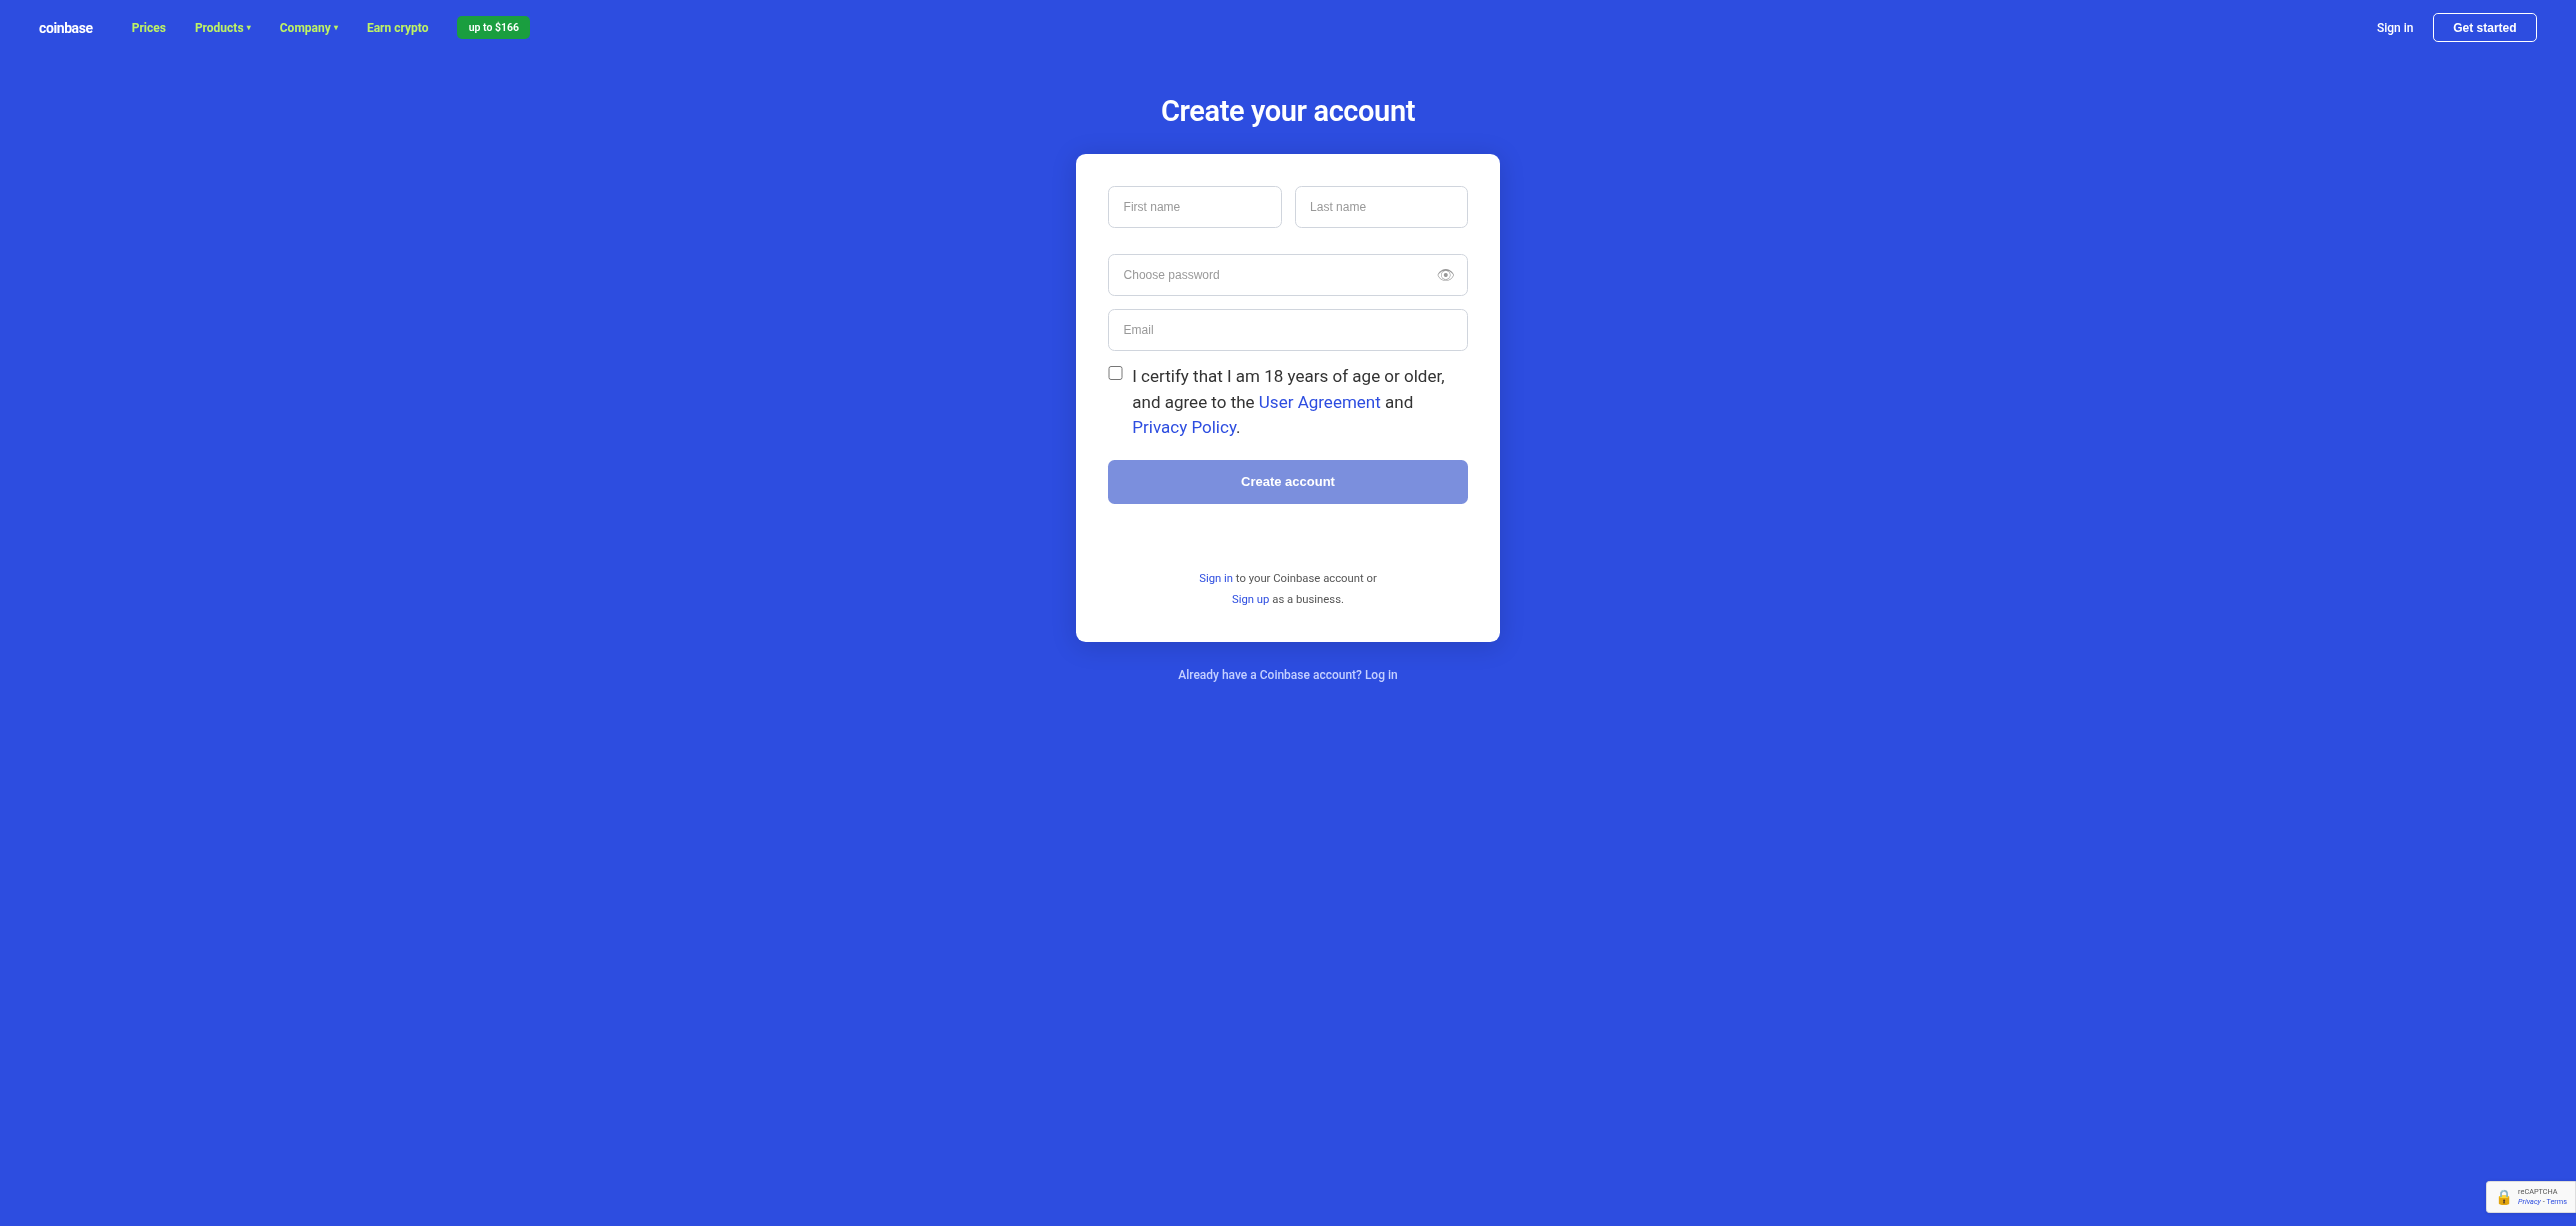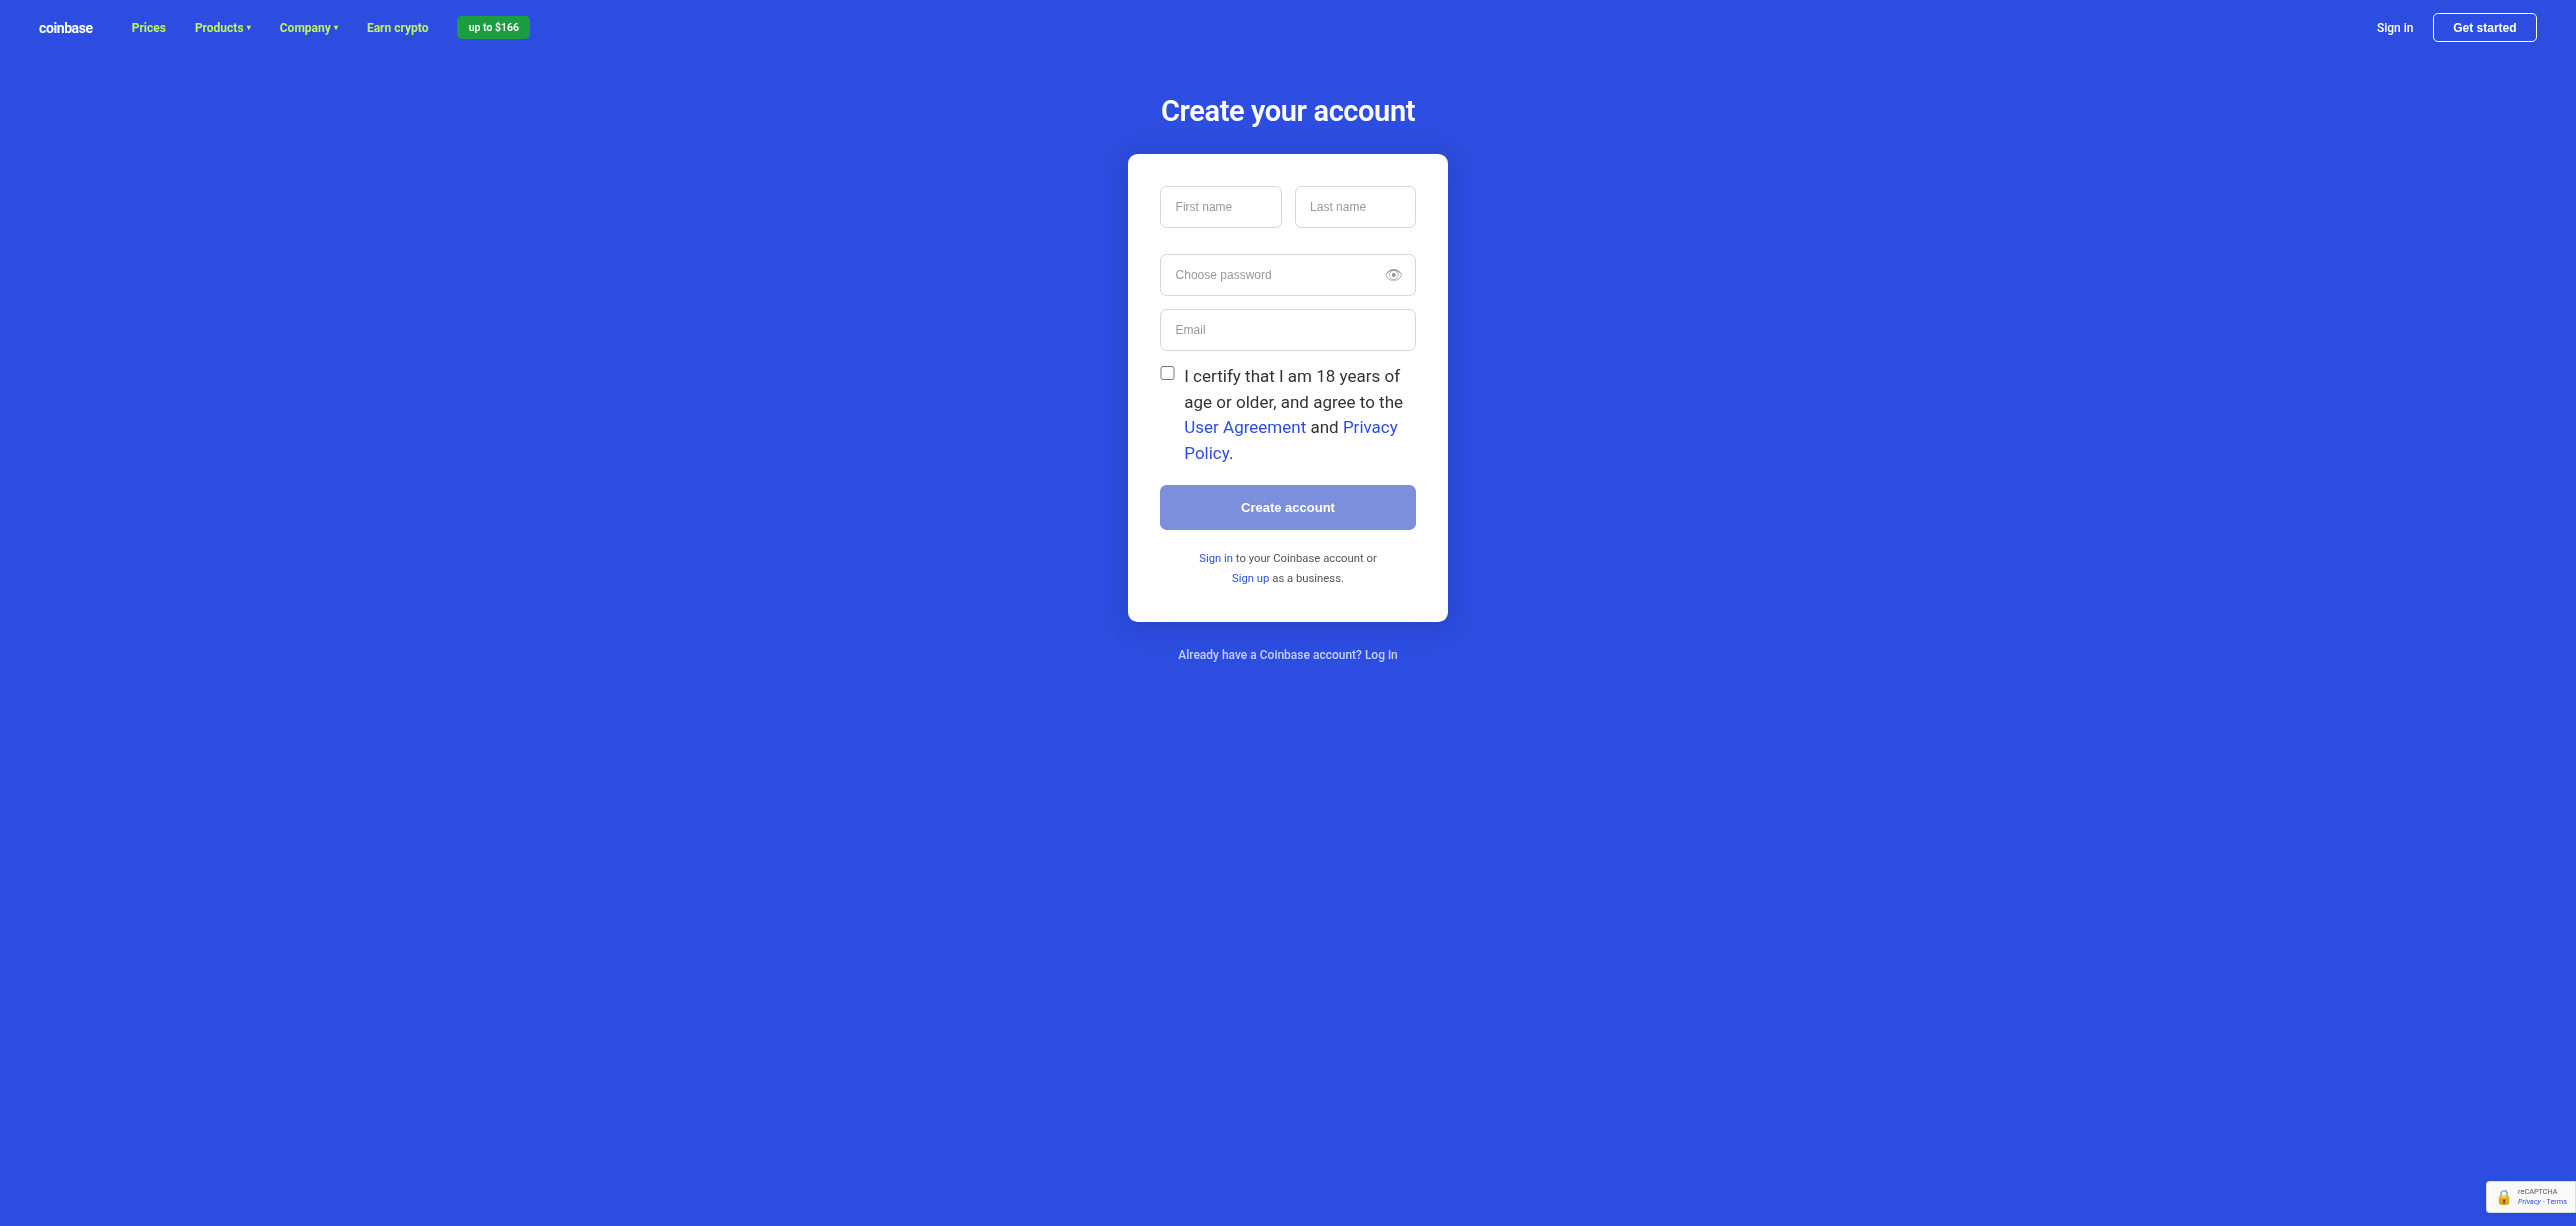--- a/index.html
+++ b/index.html
@@ -102,21 +102,21 @@
       color: #fff;
       margin-bottom: 26px;
       letter-spacing: -0.4px;
     }
 
     
     .form-card {
       background: #fff;
       border-radius: 9.7px;
       padding: 32px 32px;
-      width: 320px;
+      width: 424px;
       max-width: 95vw;
       box-shadow: 0 3.2px 26px rgba(0,0,0,0.15);
     }
 
     .name-row {
       display: flex;
       gap: 13px;
       margin-bottom: 13px;
     }
 
@@ -203,20 +203,21 @@
       cursor: pointer;
       margin-bottom: 19.4px;
       transition: background 0.2s;
     }
 
     .bottom-links {
       text-align: center;
       font-size: 11.3px;
       color: #555;
       line-height: 1.8;
+      margin-top: 46px;
     }
 
     .bottom-links a {
       color: #2d4de0;
       text-decoration: none;
     }
 
     
     .already-have-account {
       margin-top: 26px;

